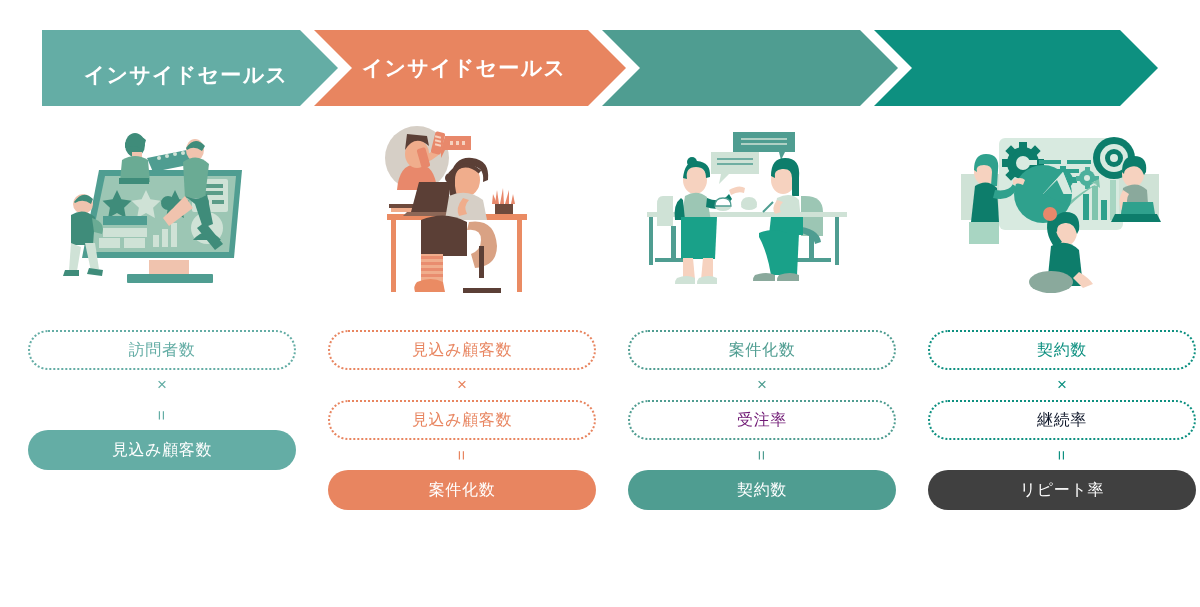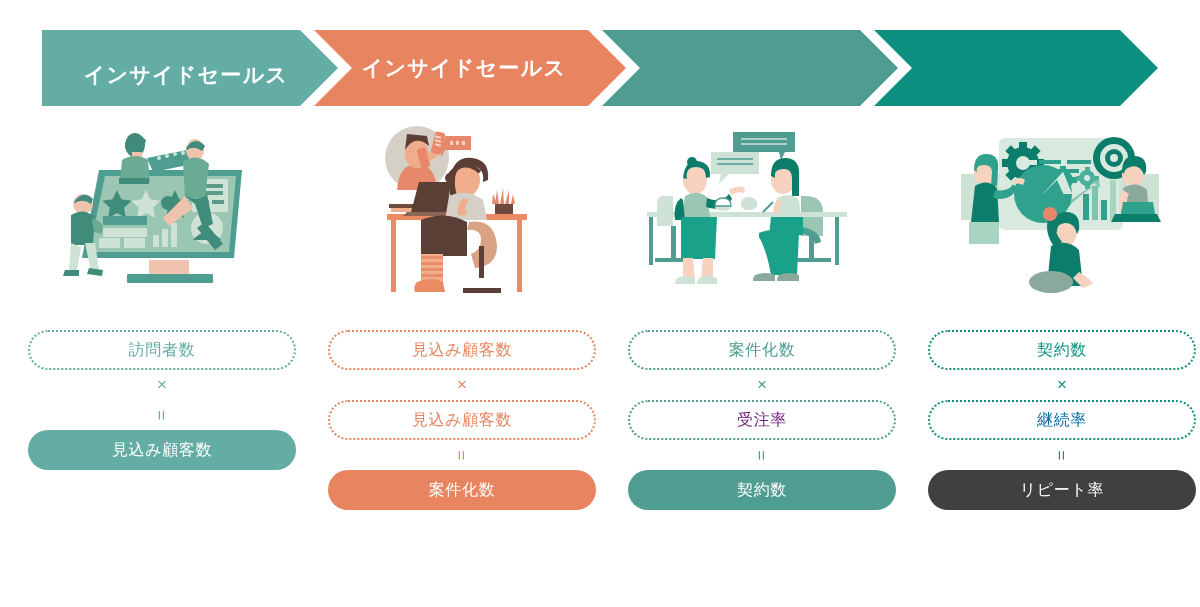--- a/index.html
+++ b/index.html
@@ -473,21 +473,21 @@
         <ellipse cx="114" cy="164" rx="22" ry="11" fill="#8aa99c"></ellipse>
         <path d="M142,154 q10,6 14,12 l-10,4 q-6,-6 -10,-10 z" fill="#f6d2bf"></path>
       </svg>
     </div>
 
     <div class="formula">
       <div class="chip dotted" style="border-color:#0d9080;color:#0d9080">契約数</div>
       <div class="op" style="color:#0d9080">
         <span>×</span>
       </div>
-      <div class="chip dotted" style="border-color:#0d9080;color:#0369a1">継続率</div>
+      <div class="chip dotted" style="border-color:#0d9080;color:#0f172a">継続率</div>
       <div class="op eq" style="color:#0d9080">
         <span class="glyph">=</span>
       </div>
       <div class="chip solid" style="background:#404040">リピート率</div>
     </div>
   </div>
 
 </div>
 
 </body></html>

